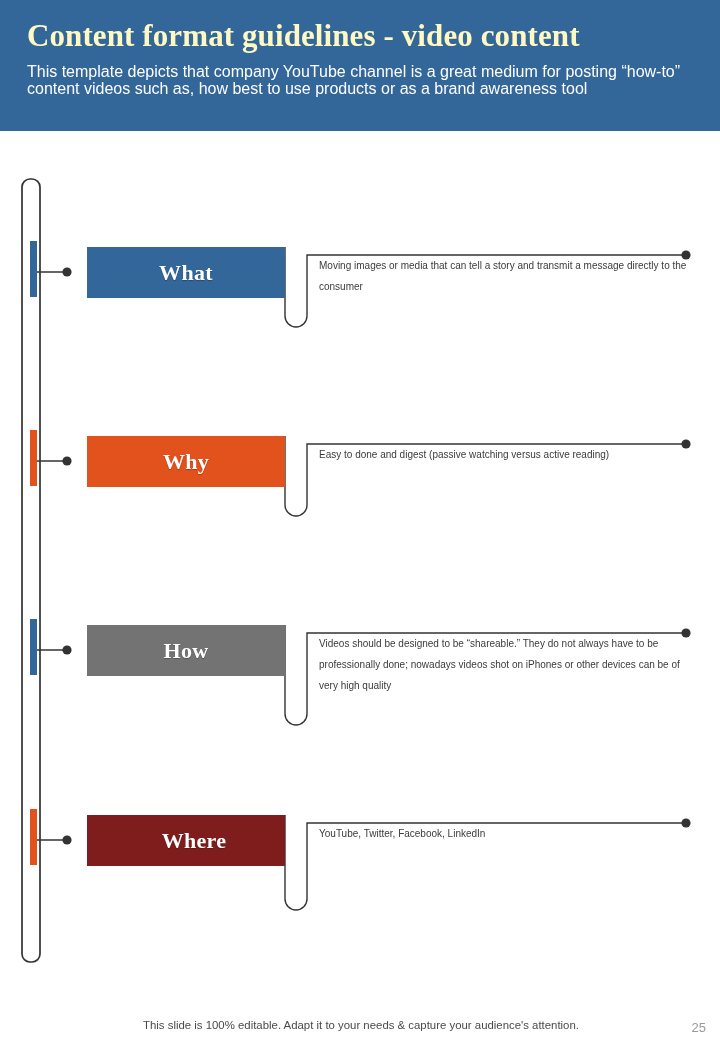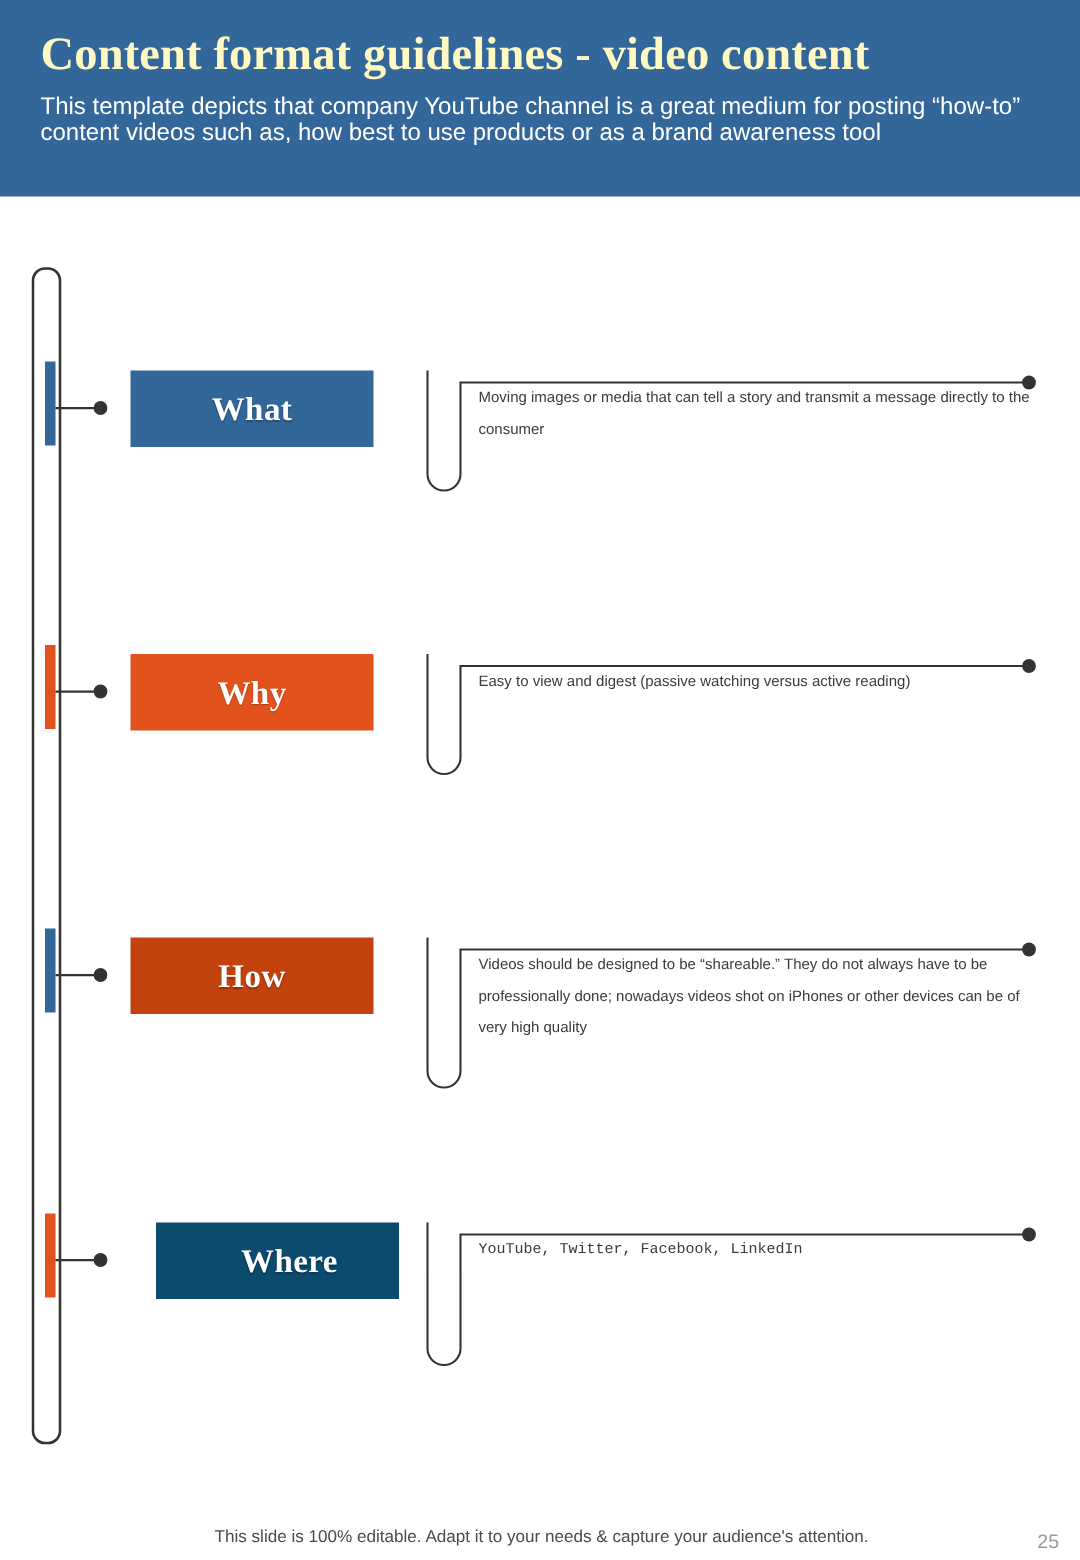--- a/index.html
+++ b/index.html
@@ -60,21 +60,21 @@
   }
   .canvas > svg {
     position: absolute;
     left: 0;
     top: 0;
   }
 
   
   .stage-box {
     position: absolute;
-    width: 162px;
+    width: 198px;
     height: 51px;
     display: flex;
     align-items: center;
     justify-content: center;
     box-sizing: border-box;
   }
   .stage-box-label {
     font-family: "Liberation Serif", serif;
     font-weight: bold;
     font-size: 22px;
@@ -157,31 +157,31 @@
   </svg>
 
   <div class="stage-box" style="left:87px; top:116px; background:#336699;">
     <span class="stage-box-label">What</span>
   </div>
 
   <div class="stage-box" style="left:87px; top:305px; background:#E1521D;">
     <span class="stage-box-label">Why</span>
   </div>
 
-  <div class="stage-box" style="left:87px; top:494px; background:#c2410c;">
+  <div class="stage-box" style="left:87px; top:494px; background:#737373;">
     <span class="stage-box-label">How</span>
   </div>
 
-  <div class="stage-box" style="left:104px; top:684px; background:#0c4a6e;padding-left:16px;">
+  <div class="stage-box" style="left:87px; top:684px; background:#7f1d1d;padding-left:16px;">
     <span class="stage-box-label">Where</span>
   </div>
 
   <div class="desc" style="left:319px; top:124px;">Moving images or media that can tell a story and transmit a message directly to the consumer</div>
 
-  <div class="desc" style="left:319px; top:313px;">Easy to view and digest (passive watching versus active reading)</div>
+  <div class="desc" style="left:319px; top:313px;">Easy to done and digest (passive watching versus active reading)</div>
 
   <div class="desc" style="left:319px; top:502px;">Videos should be designed to be “shareable.”  They do not always have to be professionally done; nowadays videos shot on iPhones or other devices can be of very high quality</div>
 
-  <div class="desc" style="left:319px; top:692px;font-family:Liberation Mono, monospace;">YouTube, Twitter, Facebook, LinkedIn</div>
+  <div class="desc" style="left:319px; top:692px;">YouTube, Twitter, Facebook, LinkedIn</div>
 </div>
 
 <div class="footer-note">This slide is 100% editable. Adapt it to your needs &amp; capture your audience's attention.</div>
 <div class="page-number">25</div>
 
 </body></html>

